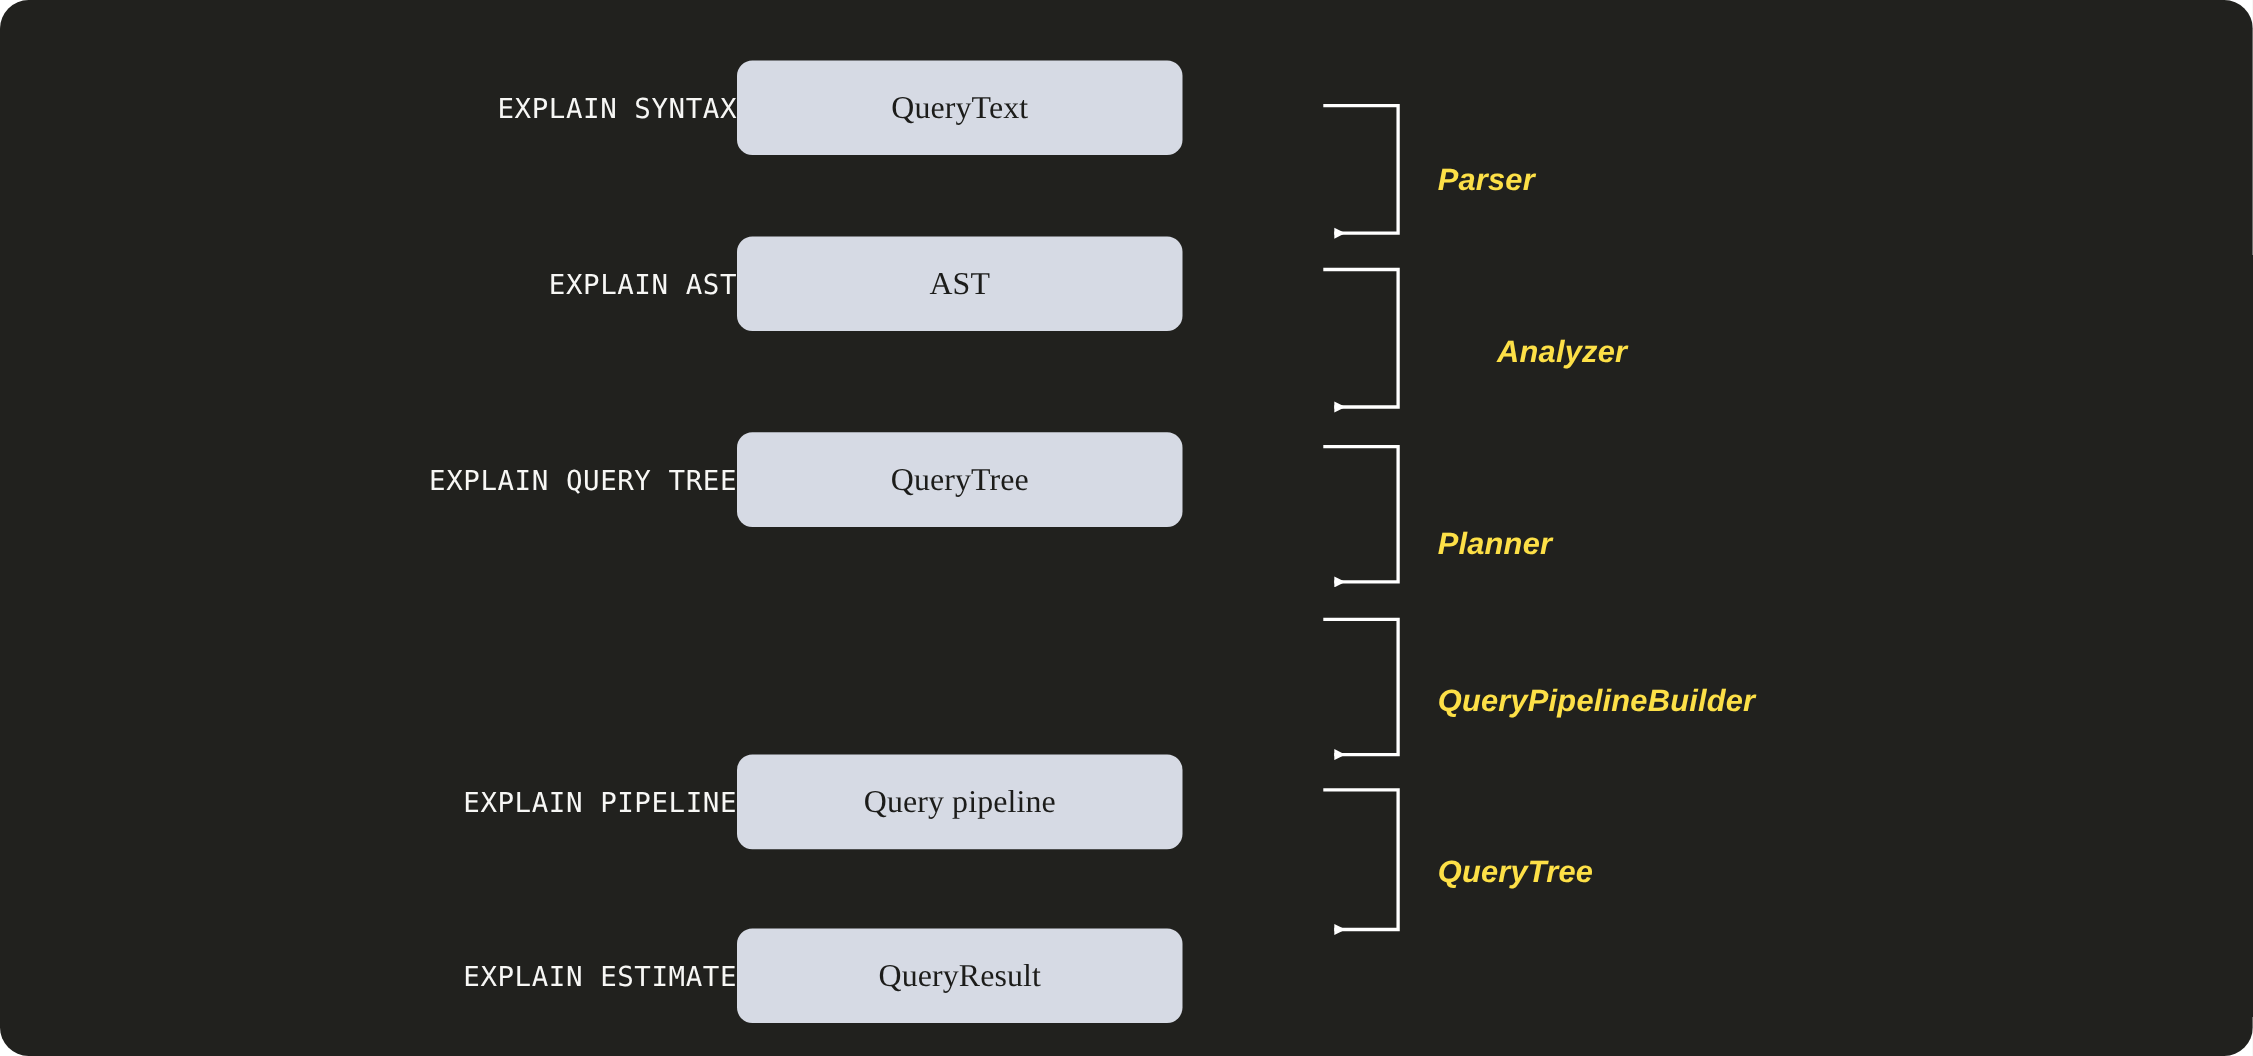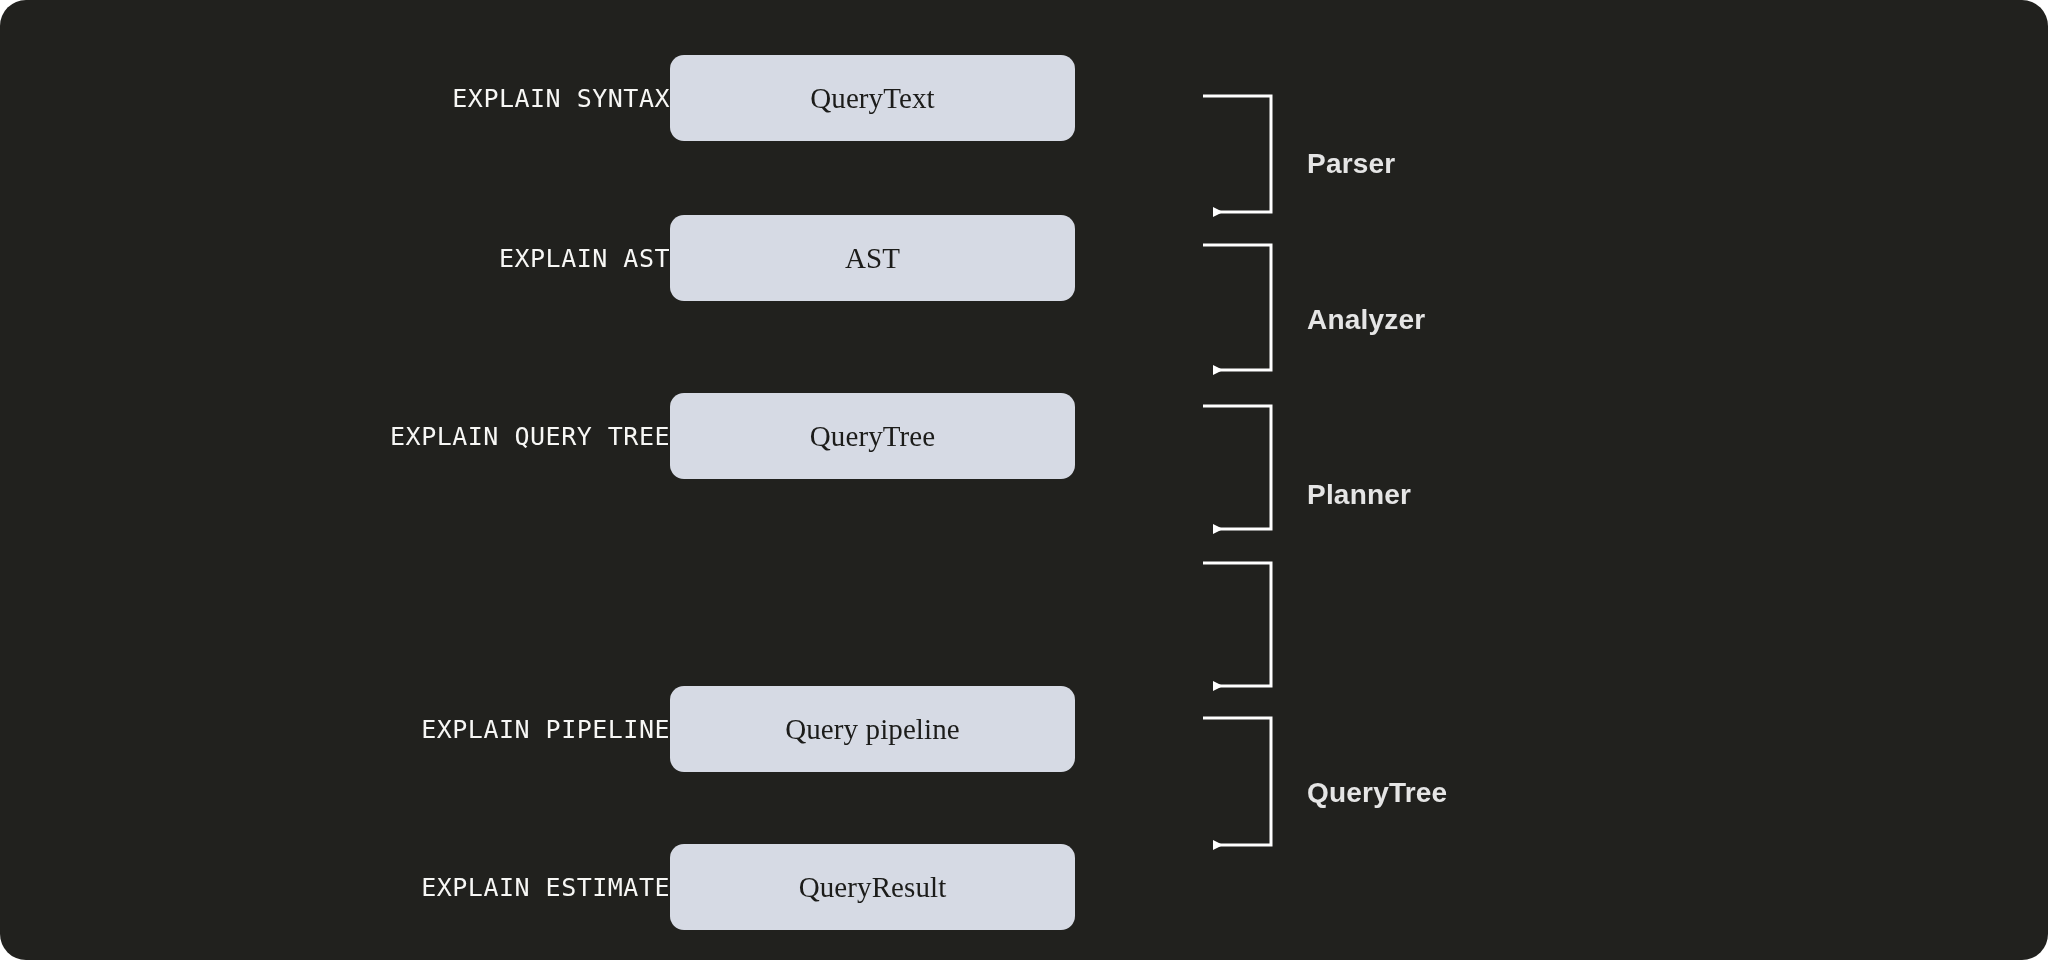--- a/index.html
+++ b/index.html
@@ -64,26 +64,27 @@
     left: 0;
     top: 0;
     width: 2048px;
     height: 960px;
     pointer-events: none;
   }
 
   
   .stage-label {
     position: absolute;
-    color: #e5e5e5;
+    color: #fde047;
     font-family: "Liberation Sans", sans-serif;
     font-size: 28px;
     font-weight: bold;
     letter-spacing: 0.2px;
     white-space: nowrap;
+    font-style: italic;
   }
 </style>
 </head>
 <body>
 
 <div id="canvas">
 
   <svg id="connectors" viewBox="0 0 2048 960" xmlns="http://www.w3.org/2000/svg">
     <defs>
       <marker id="arrowhead" markerWidth="12" markerHeight="12" refX="10" refY="5" orient="auto" markerUnits="userSpaceOnUse">
@@ -119,17 +120,18 @@
     <div class="row-label">EXPLAIN PIPELINE</div>
     <div class="node-box">Query pipeline</div>
   </div>
 
   <div class="row" style="top:831px;">
     <div class="row-label">EXPLAIN ESTIMATE</div>
     <div class="node-box">QueryResult</div>
   </div>
 
   <div class="stage-label" style="left:1307px; top:148px;">Parser</div>
-  <div class="stage-label" style="left:1307px; top:304px;">Analyzer</div>
+  <div class="stage-label" style="left:1361px; top:304px;">Analyzer</div>
   <div class="stage-label" style="left:1307px; top:479px;">Planner</div>
+  <div class="stage-label" style="left:1307px; top:621px;">QueryPipelineBuilder</div>
   <div class="stage-label" style="left:1307px; top:777px;">QueryTree</div>
 
 </div>
 
 </body></html>

